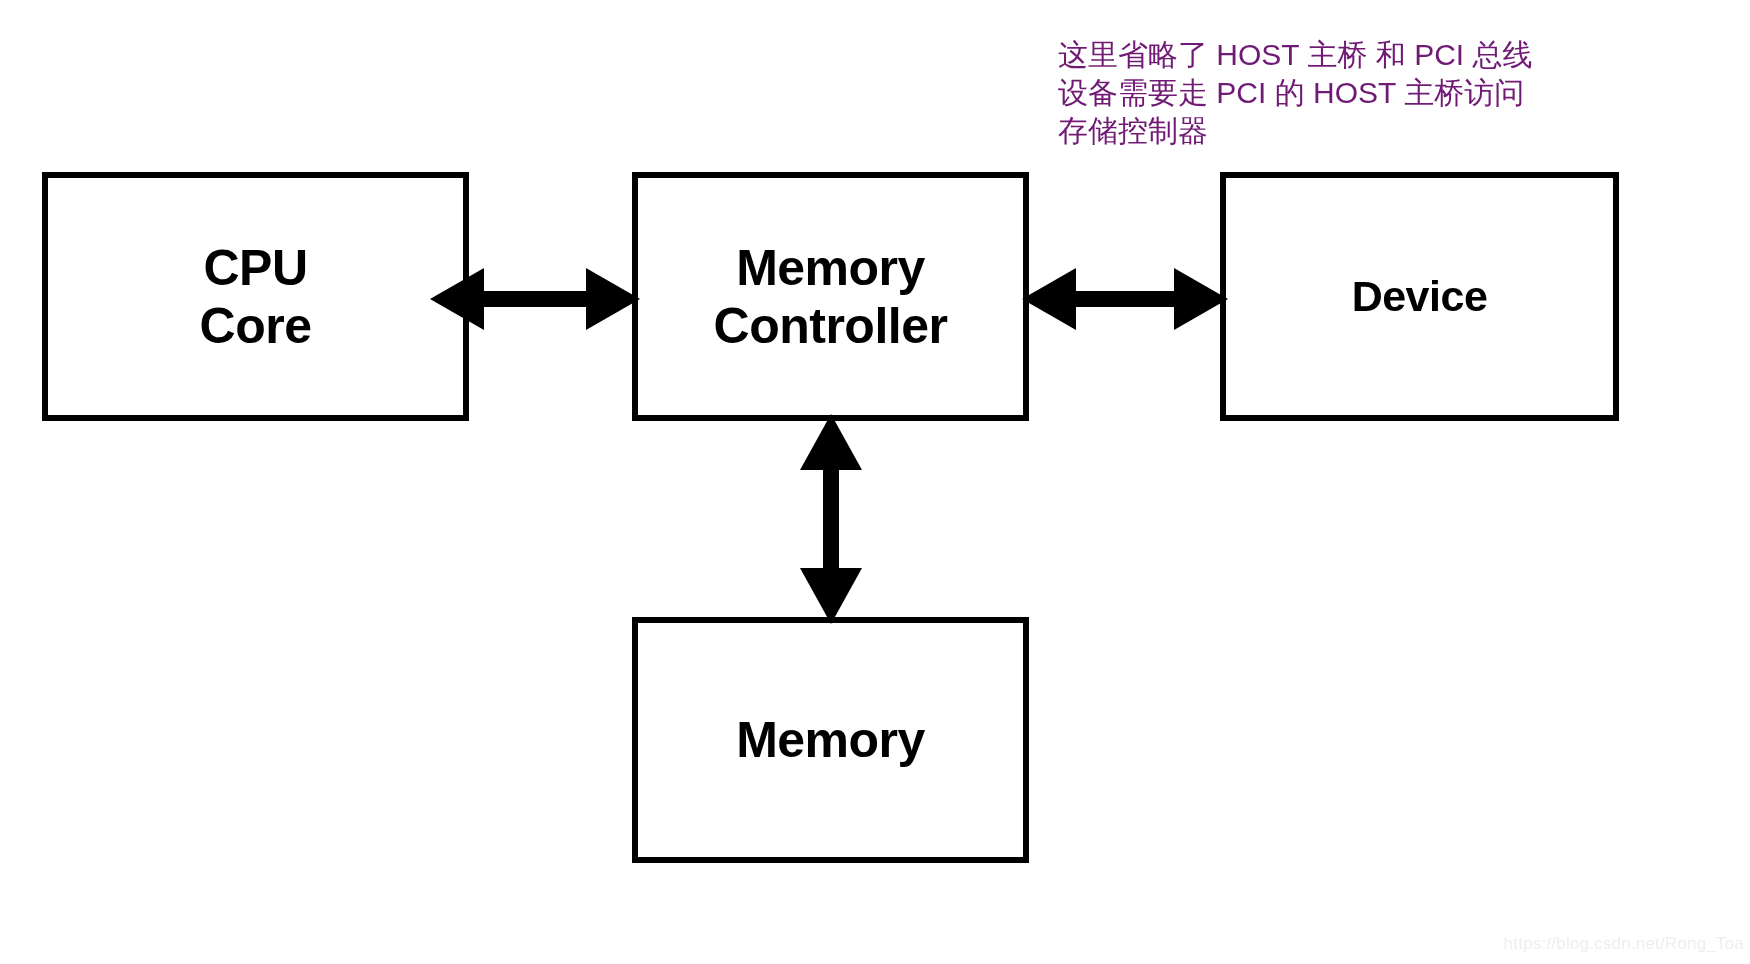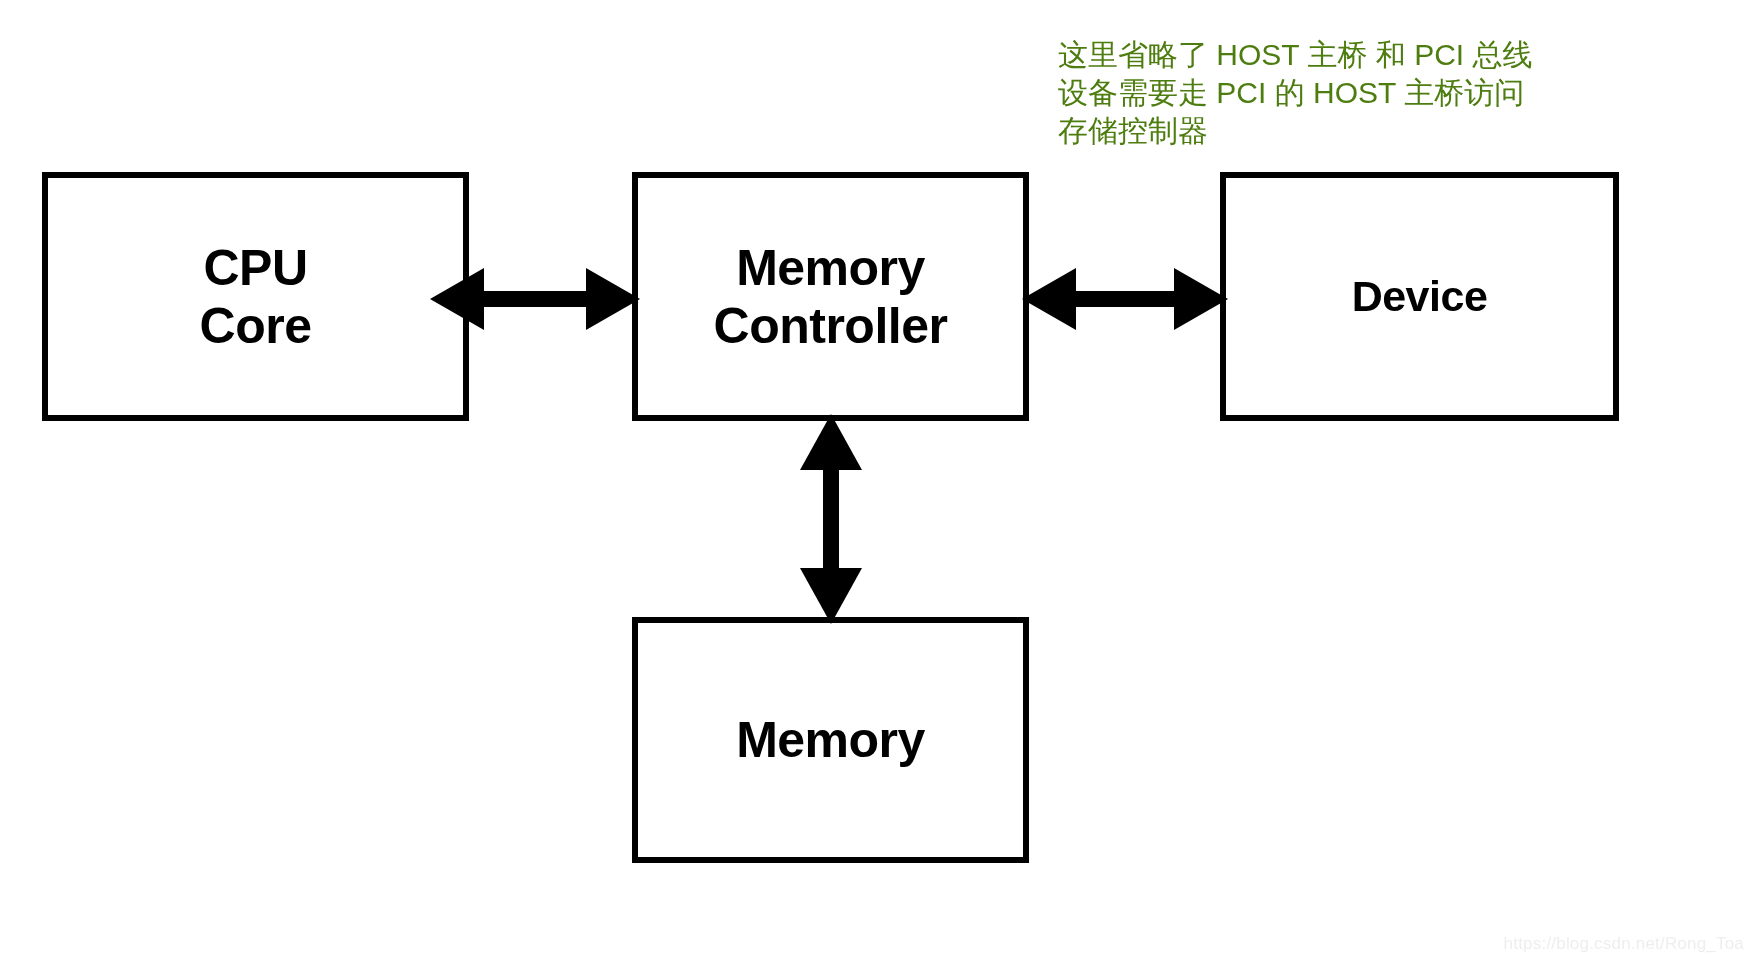--- a/index.html
+++ b/index.html
@@ -56,21 +56,21 @@
   #arrow-cpu-mc     { left: 430px; top: 258px; width: 210px; height: 82px; }
   #arrow-mc-device  { left: 1022px; top: 258px; width: 206px; height: 82px; }
   #arrow-mc-memory  { left: 790px;  top: 414px; width: 82px;  height: 210px; }
 
   
   #annotation {
     position: absolute;
     left: 1058px;
     top: 36px;
     width: 500px;
-    color: #4d7c0f;
+    color: #701a75;
     font-size: 30px;
     line-height: 38px;
     font-family: "Liberation Sans", "DejaVu Sans", sans-serif;
     font-weight: normal;
     white-space: pre-line;
   }
 
   
   #watermark {
     position: absolute;

